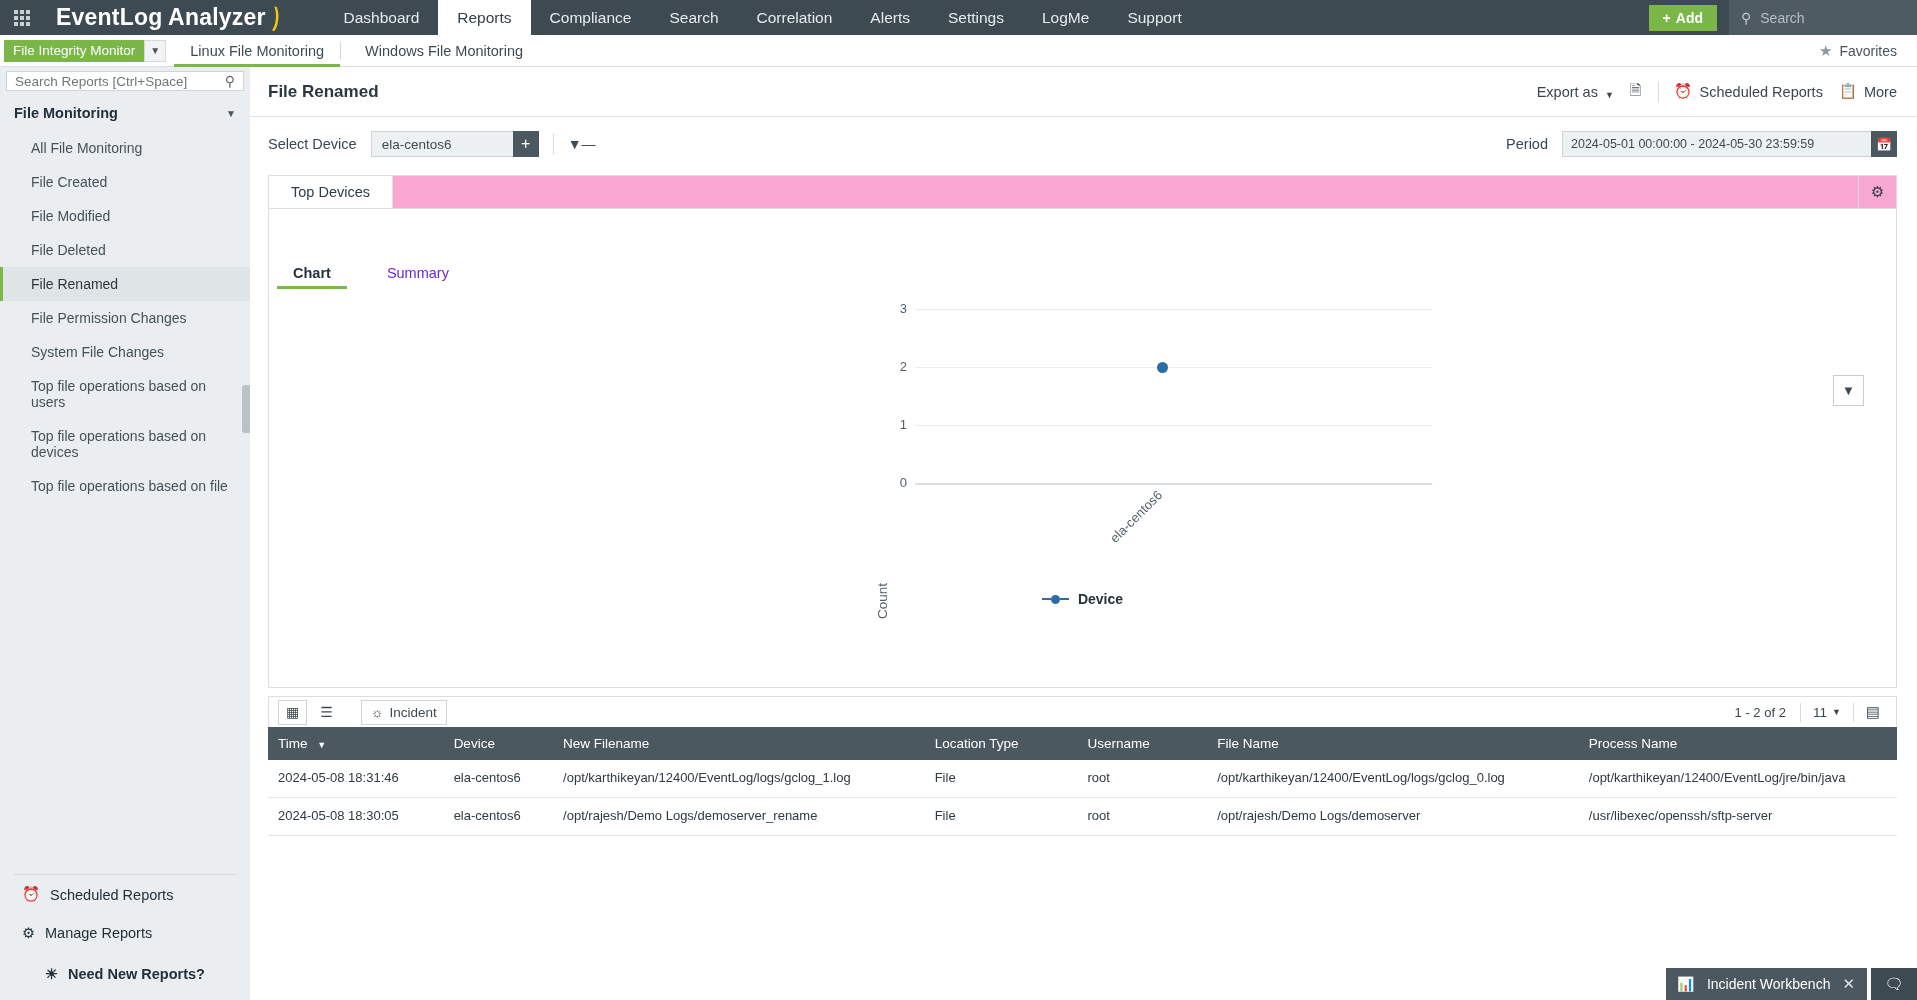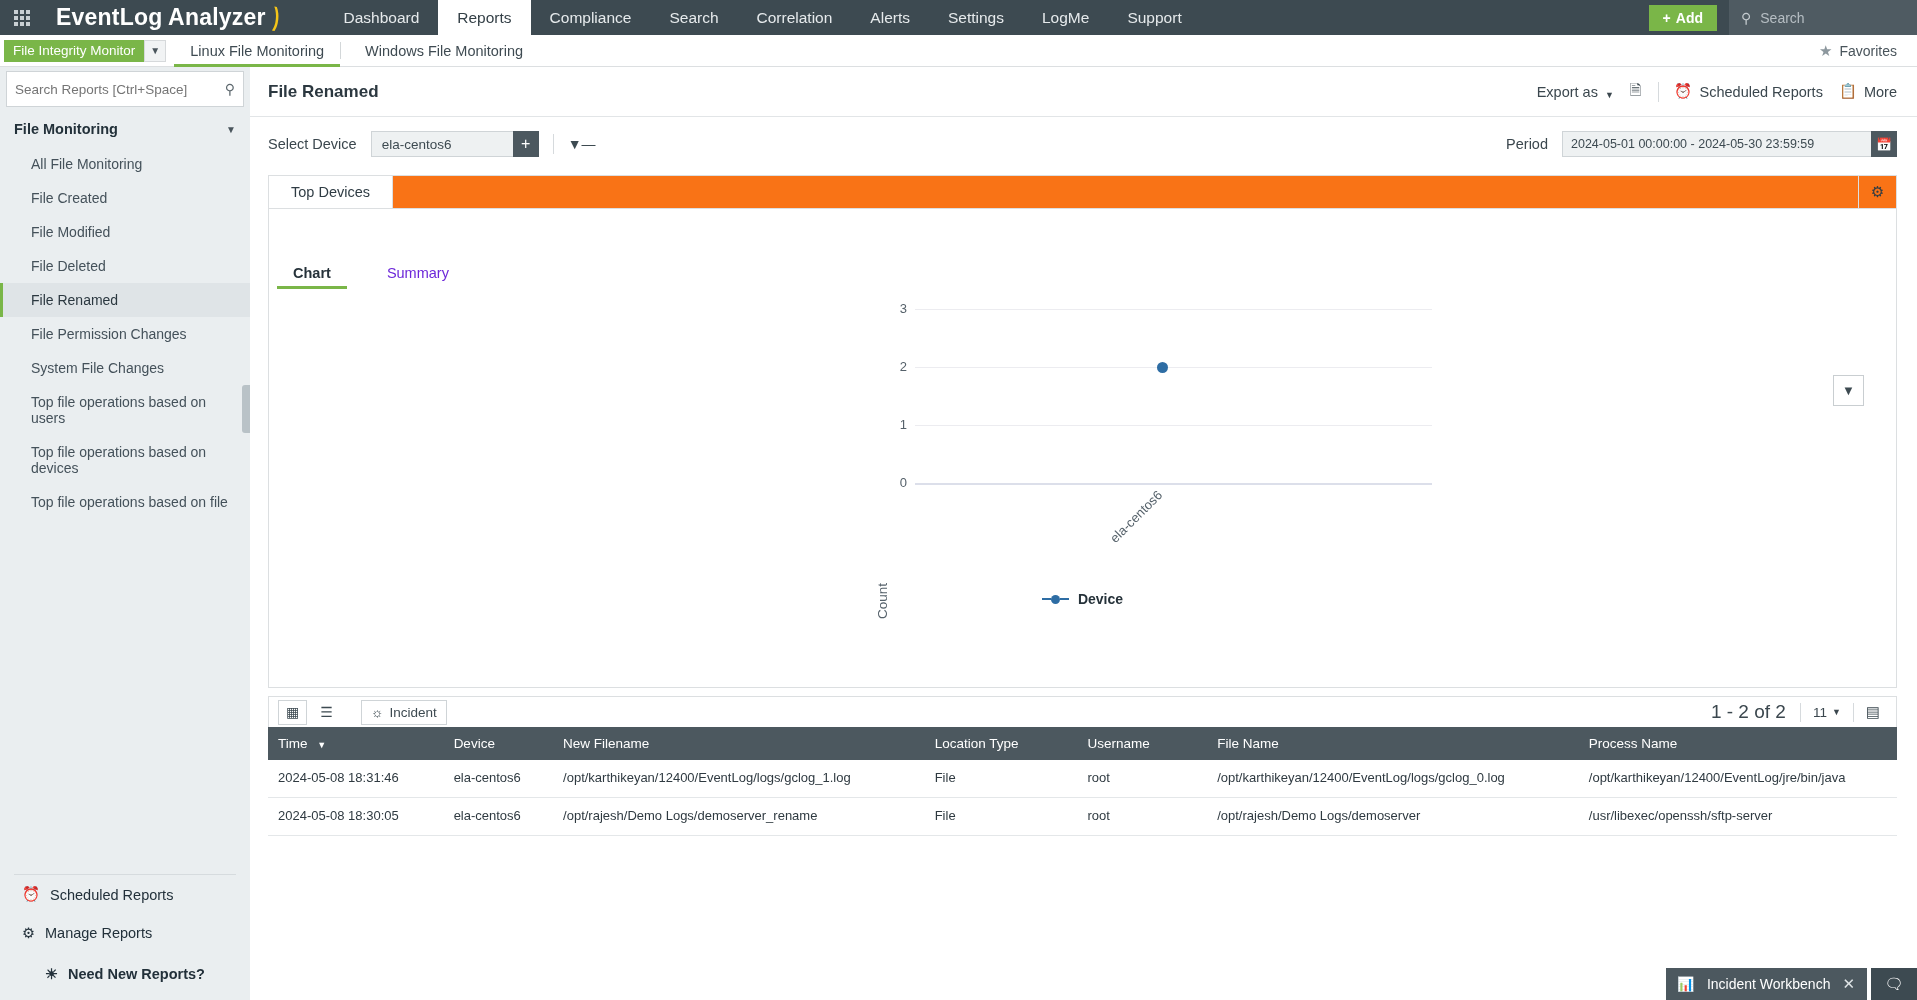--- a/index.html
+++ b/index.html
@@ -84,21 +84,21 @@
 
   
   .body-wrap { display: flex; height: 933px; }
 
   
   .sidebar {
     width: 250px; background: #eaeef0; display: flex; flex-direction: column;
     position: relative; flex-shrink: 0;
   }
   .repsearch {
-    margin: 4px 6px 4px 6px; height: 36px; background: #fff;
+    margin: 4px 6px 4px 6px; height: 20px; background: #fff;
     border: 1px solid #cfd4d7; display: flex; align-items: center;
     padding: 0 8px; cursor: text;
   }
   .repsearch input {
     border: 0; outline: 0; font-size: 13.5px; color: #8e979c; flex: 1;
     font-family: "Liberation Sans", sans-serif; background: transparent;
   }
   .repsearch .mag2 { color: #5d686e; font-size: 14px; }
   .grouphdr {
     display: flex; align-items: center; justify-content: space-between;
@@ -169,21 +169,21 @@
     color: #3d4a51; cursor: pointer;
   }
   .period-box .cal {
     width: 26px; background: #4c585f; color: #fff; display: flex;
     align-items: center; justify-content: center; font-size: 13px; cursor: pointer;
   }
 
   
   .panel { margin: 6px 20px 0 18px; border: 1px solid #dcdfe1; }
   .panel-tabs {
-    display: flex; align-items: stretch; background: #f97316;
+    display: flex; align-items: stretch; background: #f9a8d4;
     border-bottom: 1px solid #dcdfe1; height: 33px;
   }
   .panel-tab {
     background: #ffffff; display: flex; align-items: center; padding: 0 22px;
     font-size: 14.5px; color: #2f3c44; cursor: pointer;
     border-right: 1px solid #dcdfe1;
   }
   .panel-gear {
     margin-left: auto; width: 38px; display: flex; align-items: center;
     justify-content: center; border-left: 1px solid #dcdfe1; cursor: pointer;
@@ -251,21 +251,21 @@
   .viewbtn.flat { border: 0; }
   .incident-btn {
     display: flex; align-items: center; gap: 6px; margin-left: 20px;
     border: 1px solid #cfd4d7; height: 25px; padding: 0 9px; font-size: 13.5px;
     color: #3d4a51; cursor: pointer; background: #fff;
   }
   .table-top-right {
     margin-left: auto; display: flex; align-items: center; gap: 0;
     padding-right: 2px;
   }
-  .pgcount { font-size: 19px; color: #3b474e; padding: 0 14px; }
+  .pgcount { font-size: 13px; color: #3b474e; padding: 0 14px; }
   .ttdiv { width: 1px; height: 19px; background: #d6dadd; }
   .pgsize {
     display: flex; align-items: center; gap: 5px; font-size: 13.5px;
     color: #3b474e; padding: 0 12px; cursor: pointer;
   }
   .colcfg { padding: 0 10px 0 12px; font-size: 15px; color: #3d4a51; cursor: pointer; }
 
   table { border-collapse: collapse; width: 100%; table-layout: fixed; }
   thead th {
     background: #4c585f; color: #ffffff; font-size: 13.5px; font-weight: normal;

